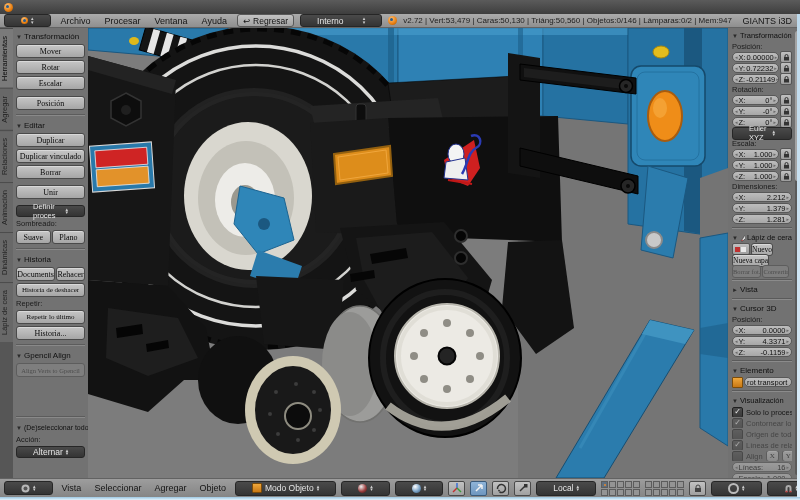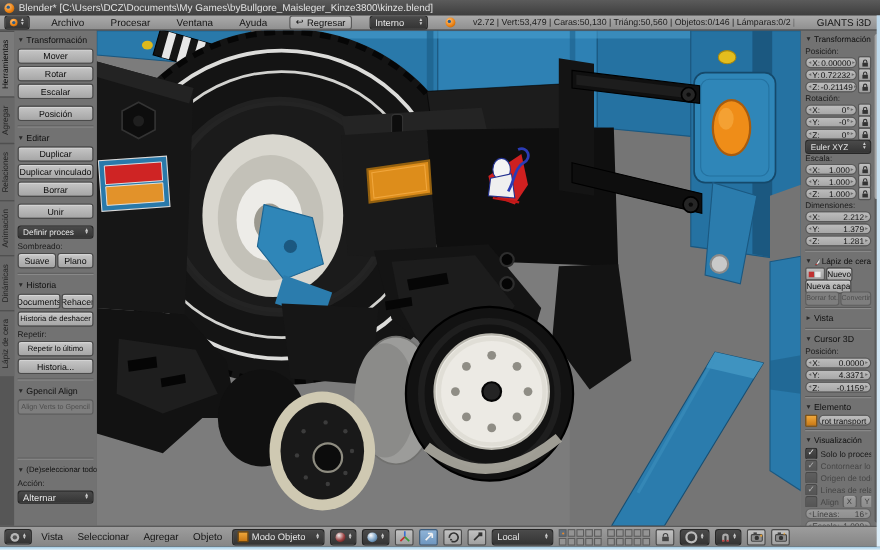--- a/index.html
+++ b/index.html
@@ -8,44 +8,44 @@
        -webkit-font-smoothing:antialiased;}
   .abs{position:absolute;}
   
   #titlebar{left:0;top:0;width:800px;height:14px;background:linear-gradient(#5b5b5b,#3e3e3e);
     display:flex;align-items:center;gap:4px;padding-left:4px;box-sizing:border-box;
     color:#e3e3e3;font-size:9px;white-space:nowrap;}
   .blogo{width:9px;height:9px;border-radius:50%;background:radial-gradient(circle at 38% 32%,#ffc27a,#e87d0d 60%,#9c4f06);
     position:relative;flex:0 0 auto;}
   .blogo:after{content:"";position:absolute;left:2px;top:2px;width:3px;height:3px;border-radius:50%;background:#2b5d8c;}
   #infobar{left:0;top:14px;width:800px;height:14px;background:linear-gradient(#ababab,#8f8f8f);
-    border-bottom:1px solid #636363;display:flex;align-items:center;gap:16px;padding:0 4px;
+    border-bottom:1px solid #636363;display:flex;align-items:center;gap:6px;padding:0 4px;
     box-sizing:border-box;font-size:9px;color:#141414;white-space:nowrap;overflow:hidden;}
   .menuitem{padding:0 4px;cursor:default;}
   .ddark{background:linear-gradient(#4a4a4a,#343434);border:1px solid #262626;border-radius:3px;
-    color:#e6e6e6;display:flex;align-items:center;gap:3px;padding:0 4px;height:11px;font-size:8.5px;}
+    color:#e6e6e6;display:flex;align-items:center;gap:3px;padding:0 16px;height:11px;font-size:8.5px;}
   .dd-arr{display:flex;flex-direction:column;line-height:3.5px;font-size:5px;color:#cfcfcf;margin-left:auto;}
   .btnlite{background:linear-gradient(#c3c3c3,#a2a2a2);border:1px solid #595959;border-radius:3px;
     height:11px;display:flex;align-items:center;gap:3px;padding:0 5px;font-size:8.5px;color:#111;}
   #stats{font-size:8px;color:#1c1c1c;overflow:hidden;}
   
   #main{left:0;top:28px;width:800px;height:450px;background:#7c7c7c;}
   #toolshelf{left:0;top:0;width:88px;height:450px;background:#6f6f6f;display:flex;}
   #tabcol{width:13px;height:450px;background:#565656;display:flex;flex-direction:column;}
   .vtab{writing-mode:vertical-rl;transform:rotate(180deg);font-size:7.5px;color:#242424;
     background:#686868;border-bottom:1px solid #4c4c4c;padding:7px 0;text-align:center;flex:0 0 auto;}
   .vtab.active{background:#7a7a7a;color:#0d0d0d;}
   #shelfbody{width:75px;height:450px;box-sizing:border-box;padding:3px 3px 2px 3px;background:#727272;
     display:flex;flex-direction:column;gap:2px;overflow:hidden;}
   .phead{font-size:8px;color:#101010;display:flex;align-items:center;gap:2px;height:11px;flex:0 0 auto;white-space:nowrap;}
   .phead .tri{font-size:6px;color:#2a2a2a;}
   .plabel{font-size:7.5px;color:#1b1b1b;height:9px;flex:0 0 auto;}
   .btn{background:linear-gradient(#c6c6c6,#a6a6a6);border:1px solid #4a4a4a;border-radius:3px;
     height:12px;display:flex;align-items:center;justify-content:center;font-size:8px;color:#0a0a0a;
-    white-space:nowrap;overflow:hidden;flex:1 1 auto;box-shadow:inset 0 1px 0 rgba(255,255,255,.35);}
+    white-space:nowrap;overflow:hidden;flex:1 1 auto;box-shadow:inset 0 1px 0 rgba(255,255,255,.35);font-family:Liberation Serif, serif;}
   .btn.dis{background:#7e7e7e;color:#4d4d4d;border-color:#5d5d5d;box-shadow:none;}
   .brow{display:flex;gap:1px;flex:0 0 auto;}
   .brow .btn{min-width:0;}
   .tsep{flex:0 0 auto;height:0;border-top:1px solid #5c5c5c;border-bottom:1px solid #898989;margin:2px 0;}
   .ddrow{height:12px;flex:0 0 auto;display:flex;}
   .ddrow .ddark{flex:1 1 auto;height:12px;box-sizing:border-box;}
   .grow{flex:1 1 auto;}
   
   #npanel{left:728px;top:0;width:72px;height:450px;background:#727272;box-sizing:border-box;
     padding:2px 8px 2px 4px;display:flex;flex-direction:column;gap:1px;overflow:hidden;}
@@ -82,21 +82,20 @@
   .lcell.on:after{content:"";position:absolute;left:2px;top:2px;width:2px;height:2px;border-radius:50%;background:#e8892a;}
   .ring{width:7px;height:7px;border:2px solid #4f4f4f;border-radius:50%;}
   #bottomedge{left:0;top:497px;width:800px;height:3px;background:linear-gradient(#9cc7e2,#e2f2fb);}
   #rightedge{left:797px;top:14px;width:3px;height:483px;background:linear-gradient(#bdd9ec,#ddeef9);}
 </style>
 </head>
 <body>
 
 <div id="titlebar" class="abs">
   <span class="blogo"></span>
-  <span>Blender* [C:\Users\DCZ\Documents\My Games\byBullgore_Maisleger_Kinze3800\kinze.blend]</span>
 </div>
 
 <div id="infobar" class="abs">
   <span class="ddark" style="height:11px">
     <span class="blogo" style="width:7px;height:7px"></span>
     <span class="dd-arr">
         <span>▴</span>
         <span>▾</span>
       </span>
   </span>

